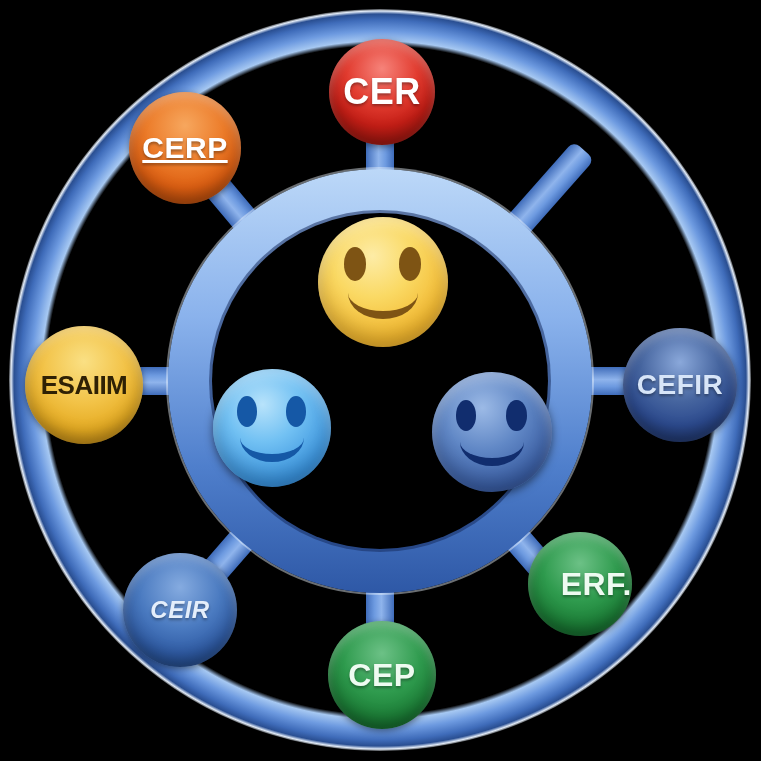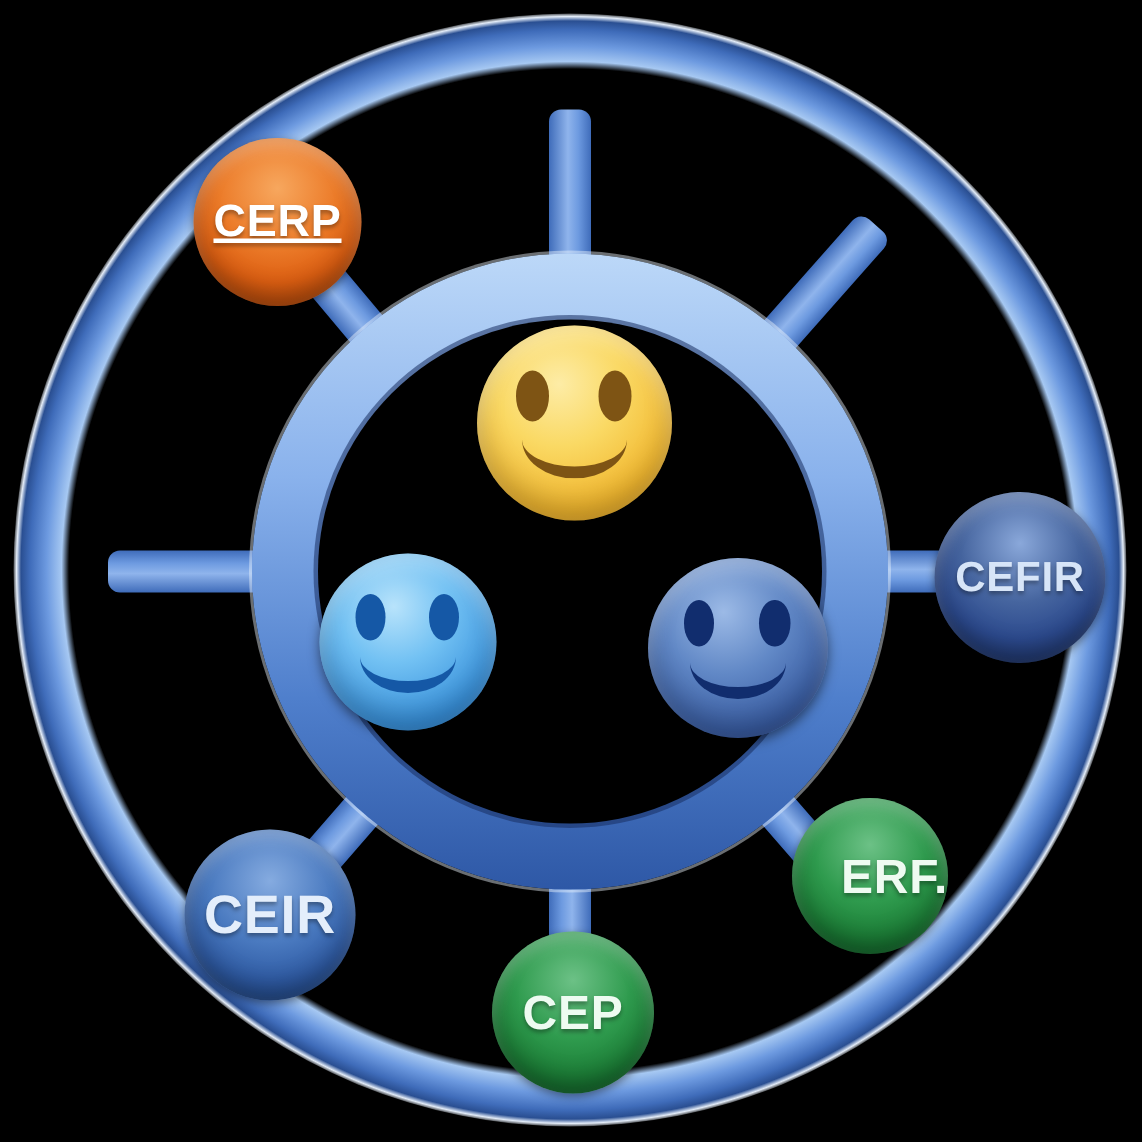--- a/index.html
+++ b/index.html
@@ -49,22 +49,22 @@
   .node-cer   {left:329px;top:39px; width:106px;height:106px;font-size:36px;color:#ffffff;
                background:radial-gradient(circle at 50% 28%,#f6837a 0%,#e23c30 38%,#c41e16 62%,#84100a 100%);}
   .node-cerp  {left:129px;top:92px; width:112px;height:112px;font-size:30px;color:#ffffff;
                background:radial-gradient(circle at 50% 30%,#f7a75e 0%,#ec7c2a 40%,#dd5f12 65%,#9e3c05 100%);text-decoration:underline;}
   .node-cefr  {left:523px;top:97px; width:114px;height:114px;font-size:32px;color:#ffffff;
                background:radial-gradient(circle at 50% 30%,#f7a75e 0%,#ec7c2a 40%,#dd5f12 65%,#9e3c05 100%);}
   .node-esaiim{left:25px; top:326px;width:118px;height:118px;font-size:26px;letter-spacing:-0.5px;color:#2f2104;
                background:radial-gradient(circle at 50% 30%,#fae084 0%,#f2c246 42%,#e5ab22 68%,#b37a0c 100%);}
   .node-cefir {left:623px;top:328px;width:114px;height:114px;font-size:28px;color:#d7e5f8;
                background:radial-gradient(circle at 50% 30%,#8aa8da 0%,#46659f 40%,#2c4a8e 65%,#152650 100%);}
-  .node-ceir  {left:123px;top:553px;width:114px;height:114px;font-size:36px;color:#e4eefb;
-               background:radial-gradient(circle at 50% 30%,#85abe0 0%,#4a7ac0 42%,#2f5ba4 68%,#173a72 100%);}
+  .node-ceir  {left:123px;top:553px;width:114px;height:114px;font-size:24px;color:#e4eefb;
+               background:radial-gradient(circle at 50% 30%,#85abe0 0%,#4a7ac0 42%,#2f5ba4 68%,#173a72 100%);font-style:italic;}
   .node-cep   {left:328px;top:621px;width:108px;height:108px;font-size:32px;color:#eefbf1;
                background:radial-gradient(circle at 50% 30%,#6cc186 0%,#2f9b4e 42%,#1d8038 68%,#0a5220 100%);}
   .node-erf   {left:528px;top:532px;width:104px;height:104px;font-size:32px;color:#eefbf1;
                background:radial-gradient(circle at 50% 30%,#6cc186 0%,#2f9b4e 42%,#1d8038 68%,#0a5220 100%);justify-content:flex-end;}
   
   .smiley{position:absolute;border-radius:50%;z-index:3;
     box-shadow:inset 0 -10px 18px rgba(0,0,0,0.22), inset 0 8px 12px rgba(255,255,255,0.35), 0 3px 8px rgba(0,0,0,0.5);}
   .smiley-yellow{left:318px;top:217px;width:130px;height:130px;color:#7e5414;
     background:radial-gradient(circle at 42% 30%,#fdeca6 0%,#fad964 35%,#f2b830 70%,#da9a1c 100%);}
   .smiley-lightblue{left:213px;top:369px;width:118px;height:118px;color:#1558a6;
@@ -92,22 +92,28 @@
   <div class="spoke" style="transform:rotate(0deg)    translateX(168px);"></div>
   <div class="spoke" style="transform:rotate(131deg)  translateX(168px);"></div>
   <div class="spoke" style="transform:rotate(90deg)   translateX(168px);"></div>
   <div class="spoke" style="transform:rotate(49deg)   translateX(168px);"></div>
 
   <div class="outer-ring"></div>
   <div class="inner-ring">
     <div class="inner-ring-hole"></div>
   </div>
 
+  <div class="node node-cer">
+      <span class="shadow-text">CER</span>
+    </div>
   <div class="node node-cerp">
       <span class="shadow-text">CERP</span>
+    </div>
+  <div class="node node-esaiim">
+      <span>ESAIIM</span>
     </div>
   <div class="node node-cefir">
       <span class="shadow-text">CEFIR</span>
     </div>
   <div class="node node-ceir">
       <span class="shadow-text">CEIR</span>
     </div>
   <div class="node node-cep">
       <span class="shadow-text">CEP</span>
     </div>

